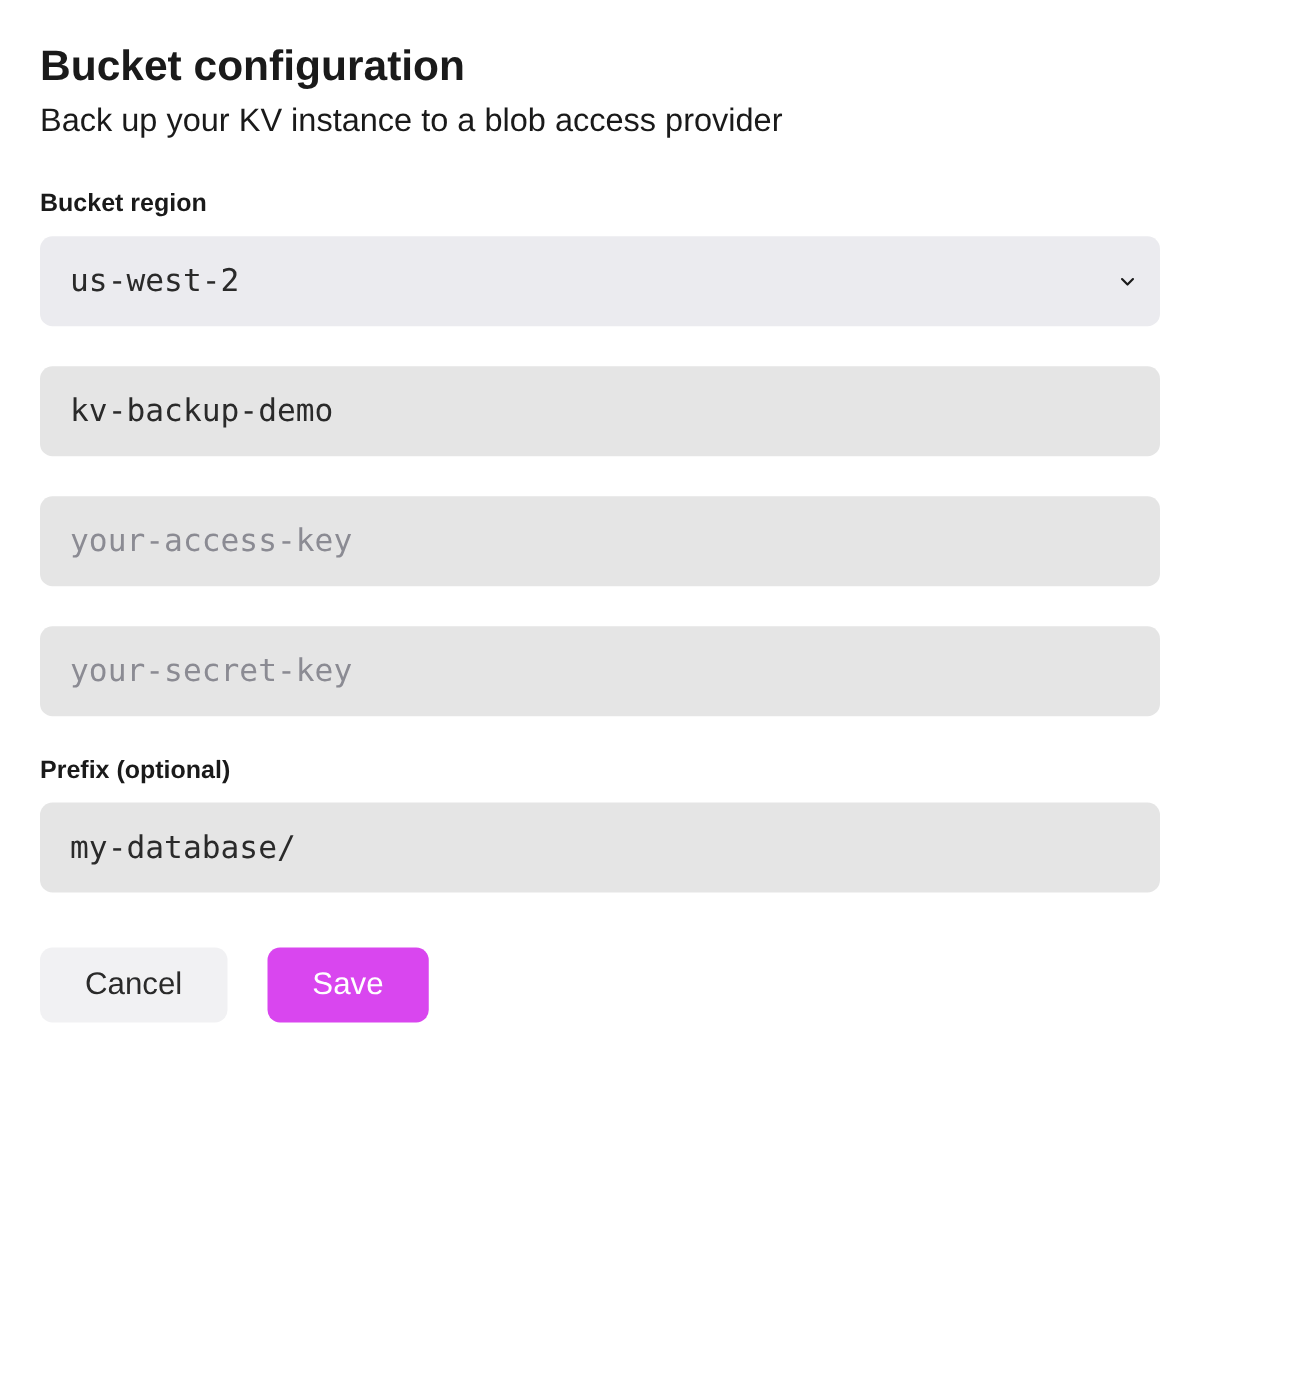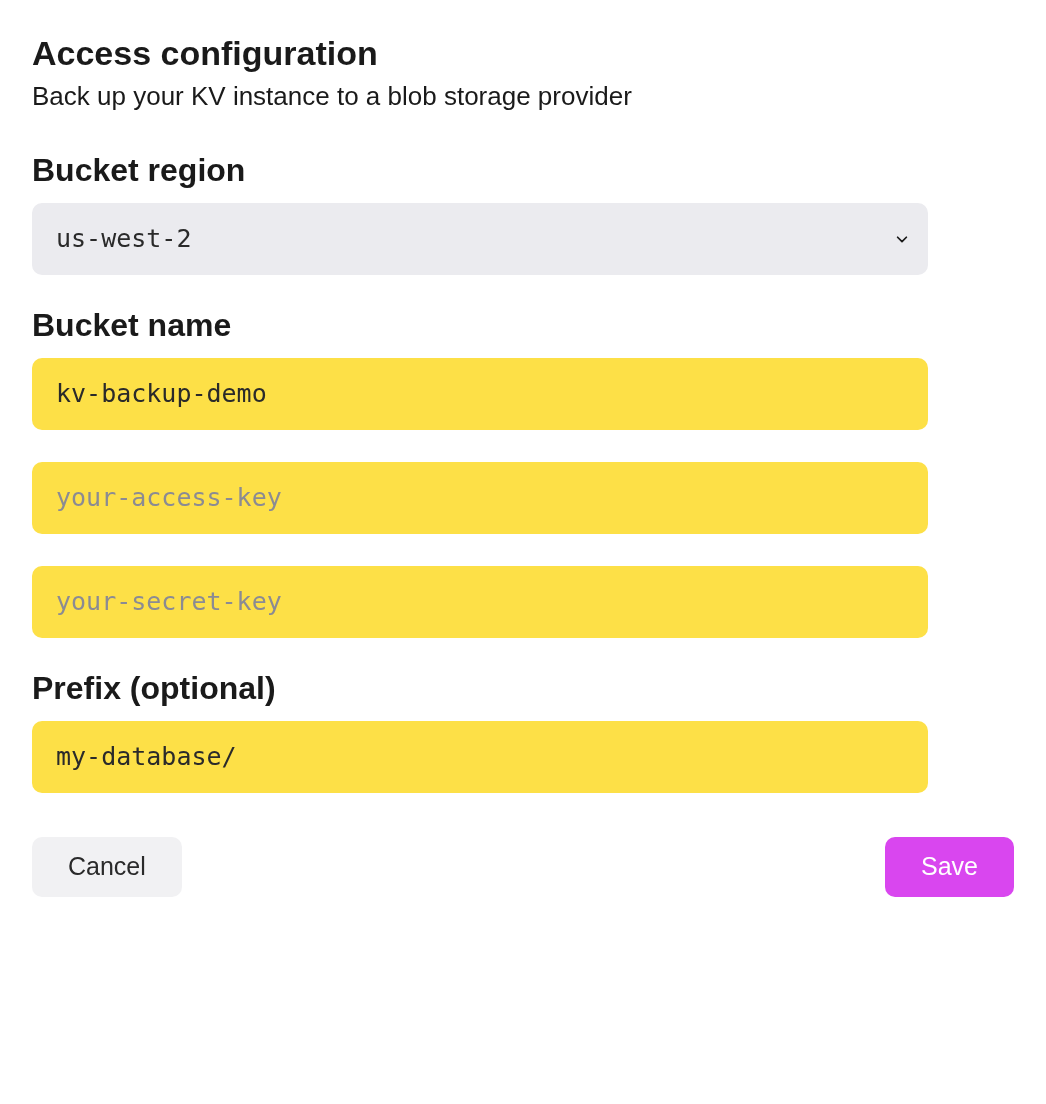--- a/index.html
+++ b/index.html
@@ -25,21 +25,21 @@
       font-size: 26px;
       font-weight: 400;
       color: #1a1a1a;
       margin-bottom: 40px;
     }
     .form-group {
       margin-bottom: 32px;
     }
     .form-label {
       display: block;
-      font-size: 32px;
+      font-size: 20px;
       font-weight: 600;
       color: #1a1a1a;
       margin-bottom: 14px;
     }
     .select-wrapper {
       position: relative;
       width: 896px;
     }
     .form-select {
       width: 100%;
@@ -67,37 +67,36 @@
       align-items: center;
       justify-content: center;
     }
     .select-chevron svg {
       width: 14px;
       height: 14px;
     }
     .form-input {
       width: 896px;
       height: 72px;
-      background: #fde047;
+      background: #e5e5e5;
       border: none;
       border-radius: 10px;
       font-family: ui-monospace, SFMono-Regular, "SF Mono", Menlo, Consolas, monospace;
       font-size: 25px;
       color: #2a2a2a;
       padding: 0 24px;
       outline: none;
     }
     .form-input::placeholder {
       color: #8b8b93;
     }
     .button-row {
       display: flex;
       gap: 32px;
       margin-top: 44px;
-      justify-content: space-between;
     }
     .btn {
       height: 60px;
       border: none;
       border-radius: 10px;
       font-size: 25px;
       font-weight: 400;
       padding: 0 36px;
       cursor: pointer;
       font-family: inherit;
@@ -107,39 +106,38 @@
       color: #2a2a2a;
     }
     .btn-primary {
       background: #d946ef;
       color: #ffffff;
     }
   </style>
 </head>
 <body>
 
-<h1 class="page-title">Access configuration</h1>
-<p class="page-subtitle">Back up your KV instance to a blob storage provider</p>
+<h1 class="page-title">Bucket configuration</h1>
+<p class="page-subtitle">Back up your KV instance to a blob access provider</p>
 
 <div class="form-group">
   <label class="form-label">Bucket region</label>
   <div class="select-wrapper">
     <select class="form-select">
       <option>us-west-2</option>
     </select>
     <span class="select-chevron">
       <svg viewBox="0 0 16 16" fill="none" stroke="#1a1a1a" stroke-width="2" stroke-linecap="round" stroke-linejoin="round">
         <polyline points="3,6 8,11 13,6"></polyline>
       </svg>
     </span>
   </div>
 </div>
 
 <div class="form-group">
-  <label class="form-label">Bucket name</label>
   <input type="text" class="form-input" value="kv-backup-demo" style="">
 </div>
 
 <div class="form-group">
   <input type="text" class="form-input" placeholder="your-access-key" style="">
 </div>
 
 <div class="form-group">
   <input type="text" class="form-input" placeholder="your-secret-key" style="">
 </div>

